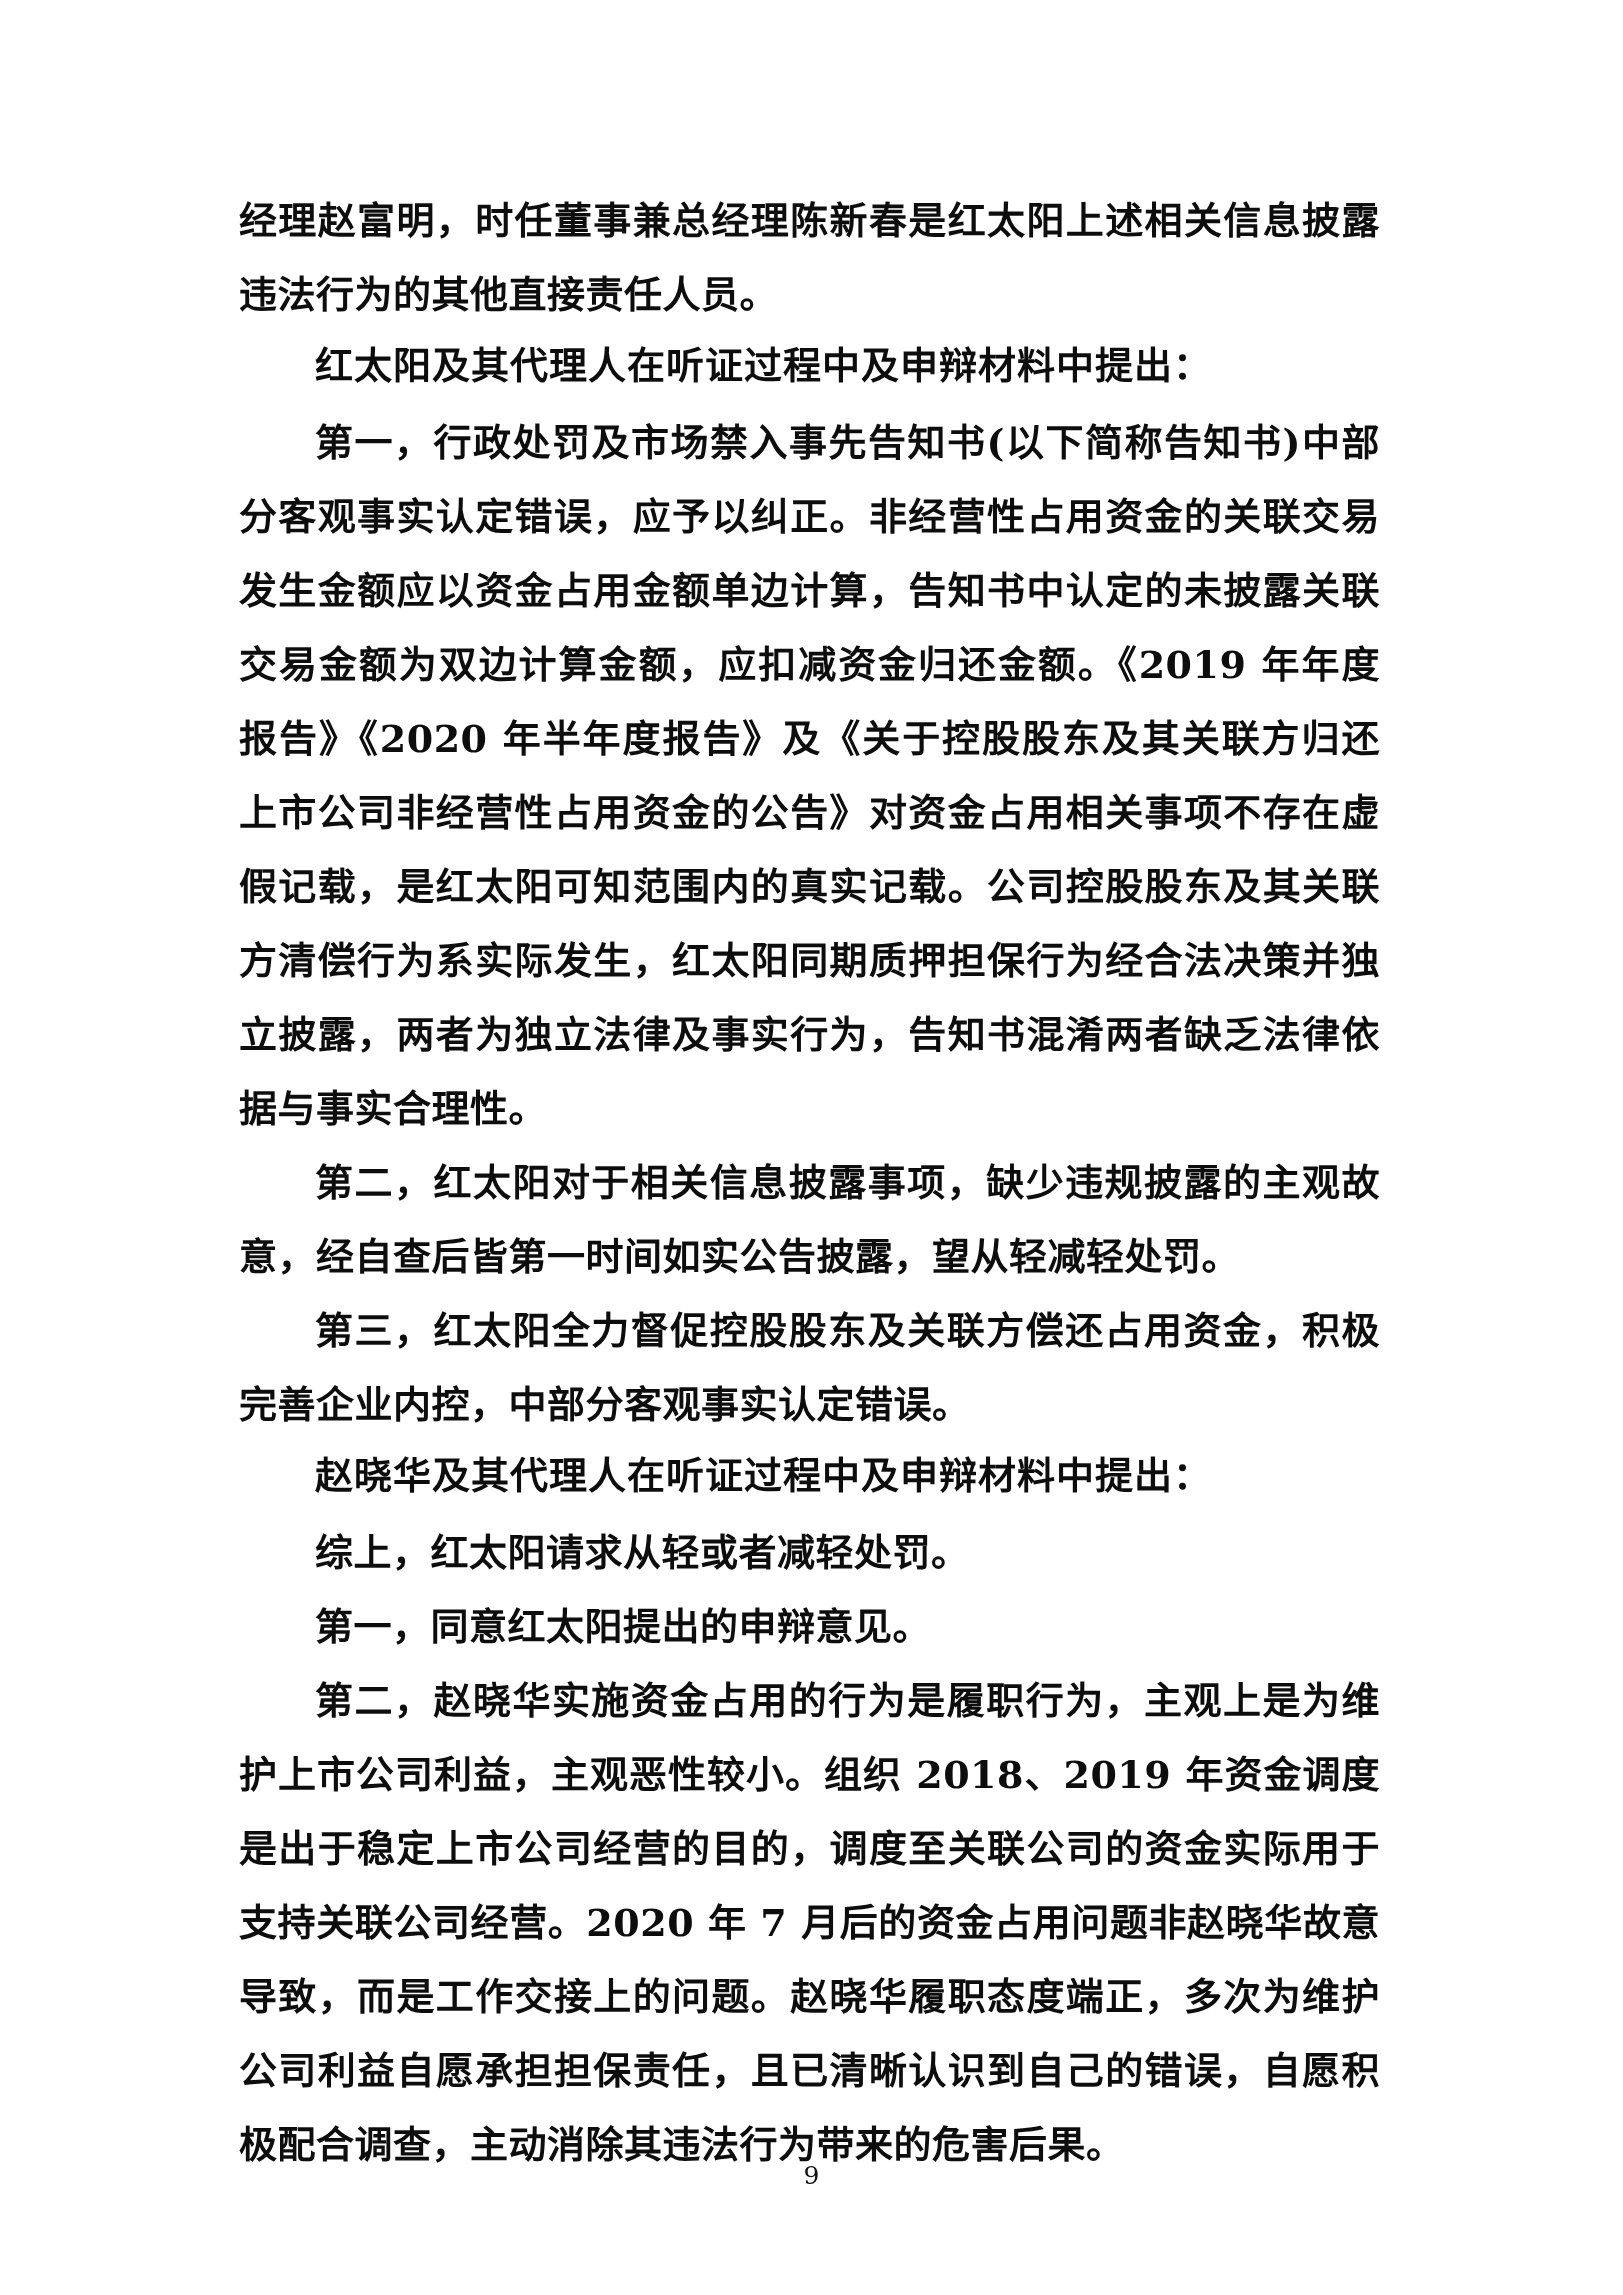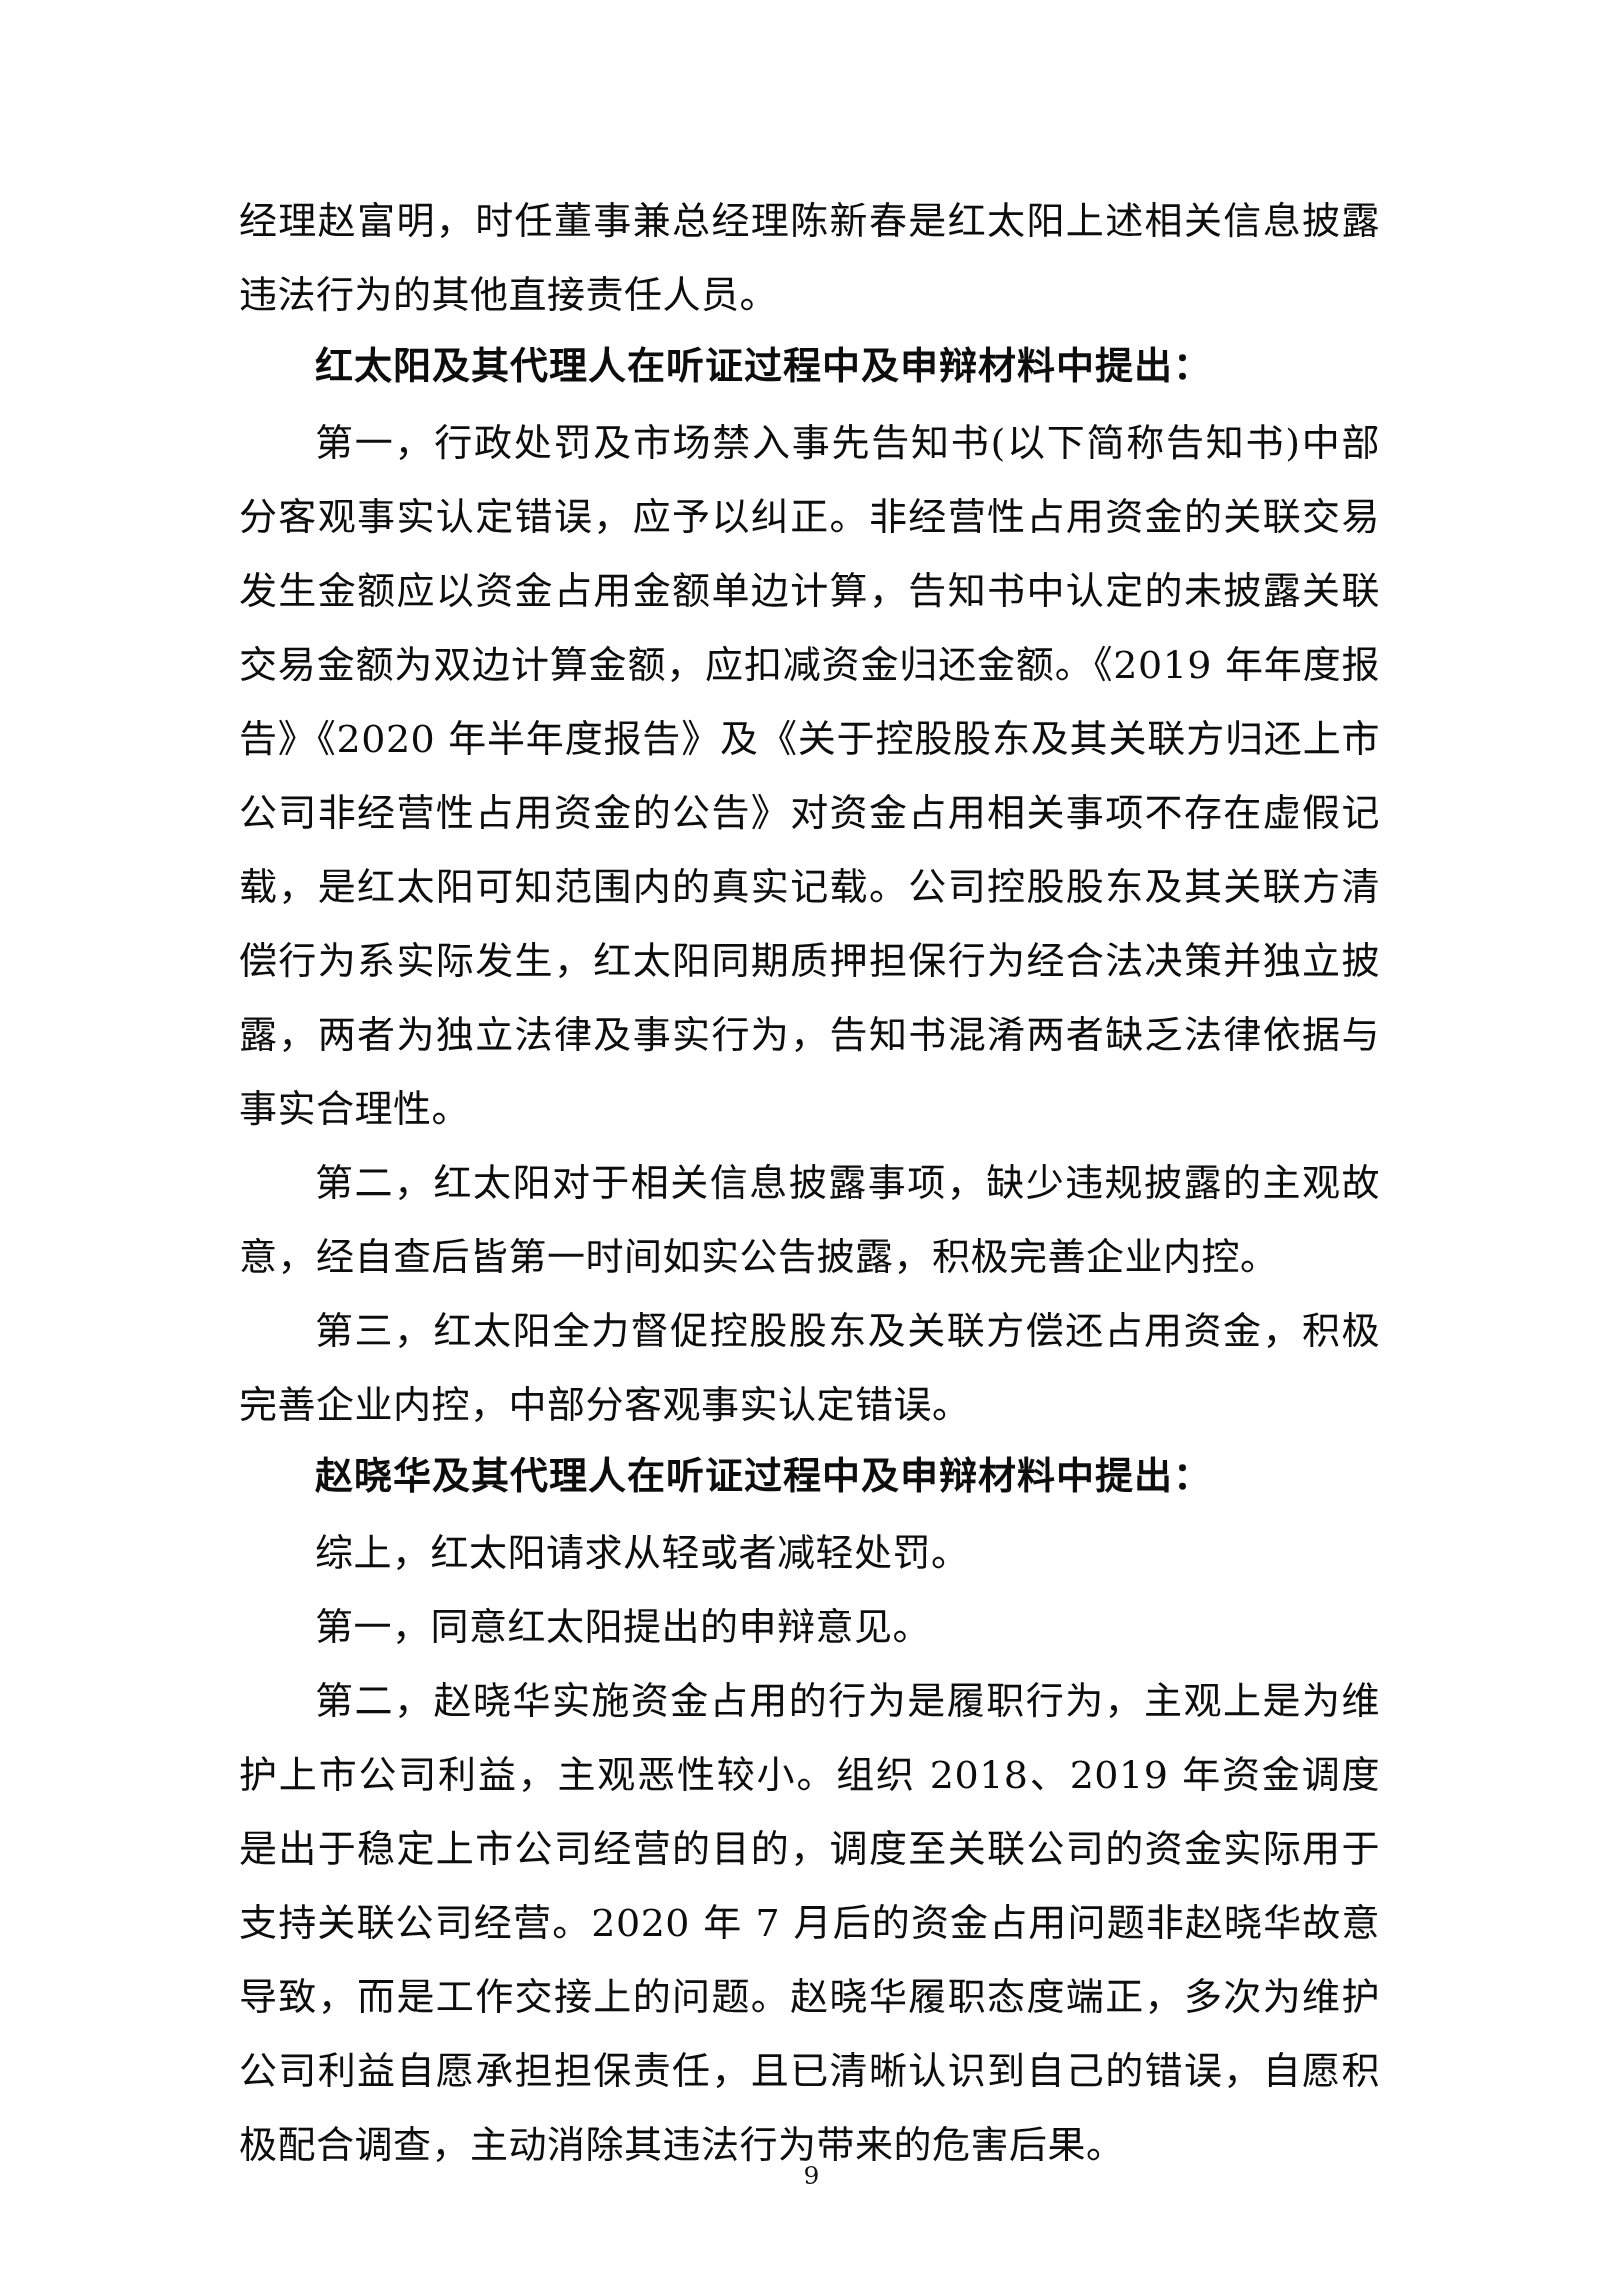--- a/index.html
+++ b/index.html
@@ -30,21 +30,21 @@
   
   .para {
     margin: 0;
     font-size: 38px;
     line-height: 74px;
     color: #0d0d0d;
     text-align: justify;
     text-justify: inter-character;
     text-align-last: left;
     letter-spacing: 0.5px;
-    font-weight: 400;
+    font-weight: 700;
     word-break: break-all;
   }
 
   
   .para.cont {
     text-indent: 0;
   }
 
   
   .para.indent {
@@ -79,21 +79,21 @@
 <div class="page">
 
   <div class="text-block">
 
     <p class="para cont">经理赵富明，时任董事兼总经理陈新春是红太阳上述相关信息披露违法行为的其他直接责任人员。</p>
 
     <p class="para heading">红太阳及其代理人在听证过程中及申辩材料中提出：</p>
 
     <p class="para indent">第一，行政处罚及市场禁入事先告知书(以下简称告知书)中部分客观事实认定错误，应予以纠正。非经营性占用资金的关联交易发生金额应以资金占用金额单边计算，告知书中认定的未披露关联交易金额为双边计算金额，应扣减资金归还金额。《2019 年年度报告》《2020 年半年度报告》及《关于控股股东及其关联方归还上市公司非经营性占用资金的公告》对资金占用相关事项不存在虚假记载，是红太阳可知范围内的真实记载。公司控股股东及其关联方清偿行为系实际发生，红太阳同期质押担保行为经合法决策并独立披露，两者为独立法律及事实行为，告知书混淆两者缺乏法律依据与事实合理性。</p>
 
-    <p class="para indent">第二，红太阳对于相关信息披露事项，缺少违规披露的主观故意，经自查后皆第一时间如实公告披露，积极完善企业内控。</p>
+    <p class="para indent">第二，红太阳对于相关信息披露事项，缺少违规披露的主观故意，经自查后皆第一时间如实公告披露，望从轻减轻处罚。</p>
 
     <p class="para indent">第三，红太阳全力督促控股股东及关联方偿还占用资金，积极完善企业内控，中部分客观事实认定错误。</p>
 
     <p class="para heading">赵晓华及其代理人在听证过程中及申辩材料中提出：</p>
 
     <p class="para indent">综上，红太阳请求从轻或者减轻处罚。</p>
 
     <p class="para indent">第一，同意红太阳提出的申辩意见。</p>
 
     <p class="para indent">第二，赵晓华实施资金占用的行为是履职行为，主观上是为维护上市公司利益，主观恶性较小。组织 2018、2019 年资金调度是出于稳定上市公司经营的目的，调度至关联公司的资金实际用于支持关联公司经营。2020 年 7 月后的资金占用问题非赵晓华故意导致，而是工作交接上的问题。赵晓华履职态度端正，多次为维护公司利益自愿承担担保责任，且已清晰认识到自己的错误，自愿积极配合调查，主动消除其违法行为带来的危害后果。</p>

